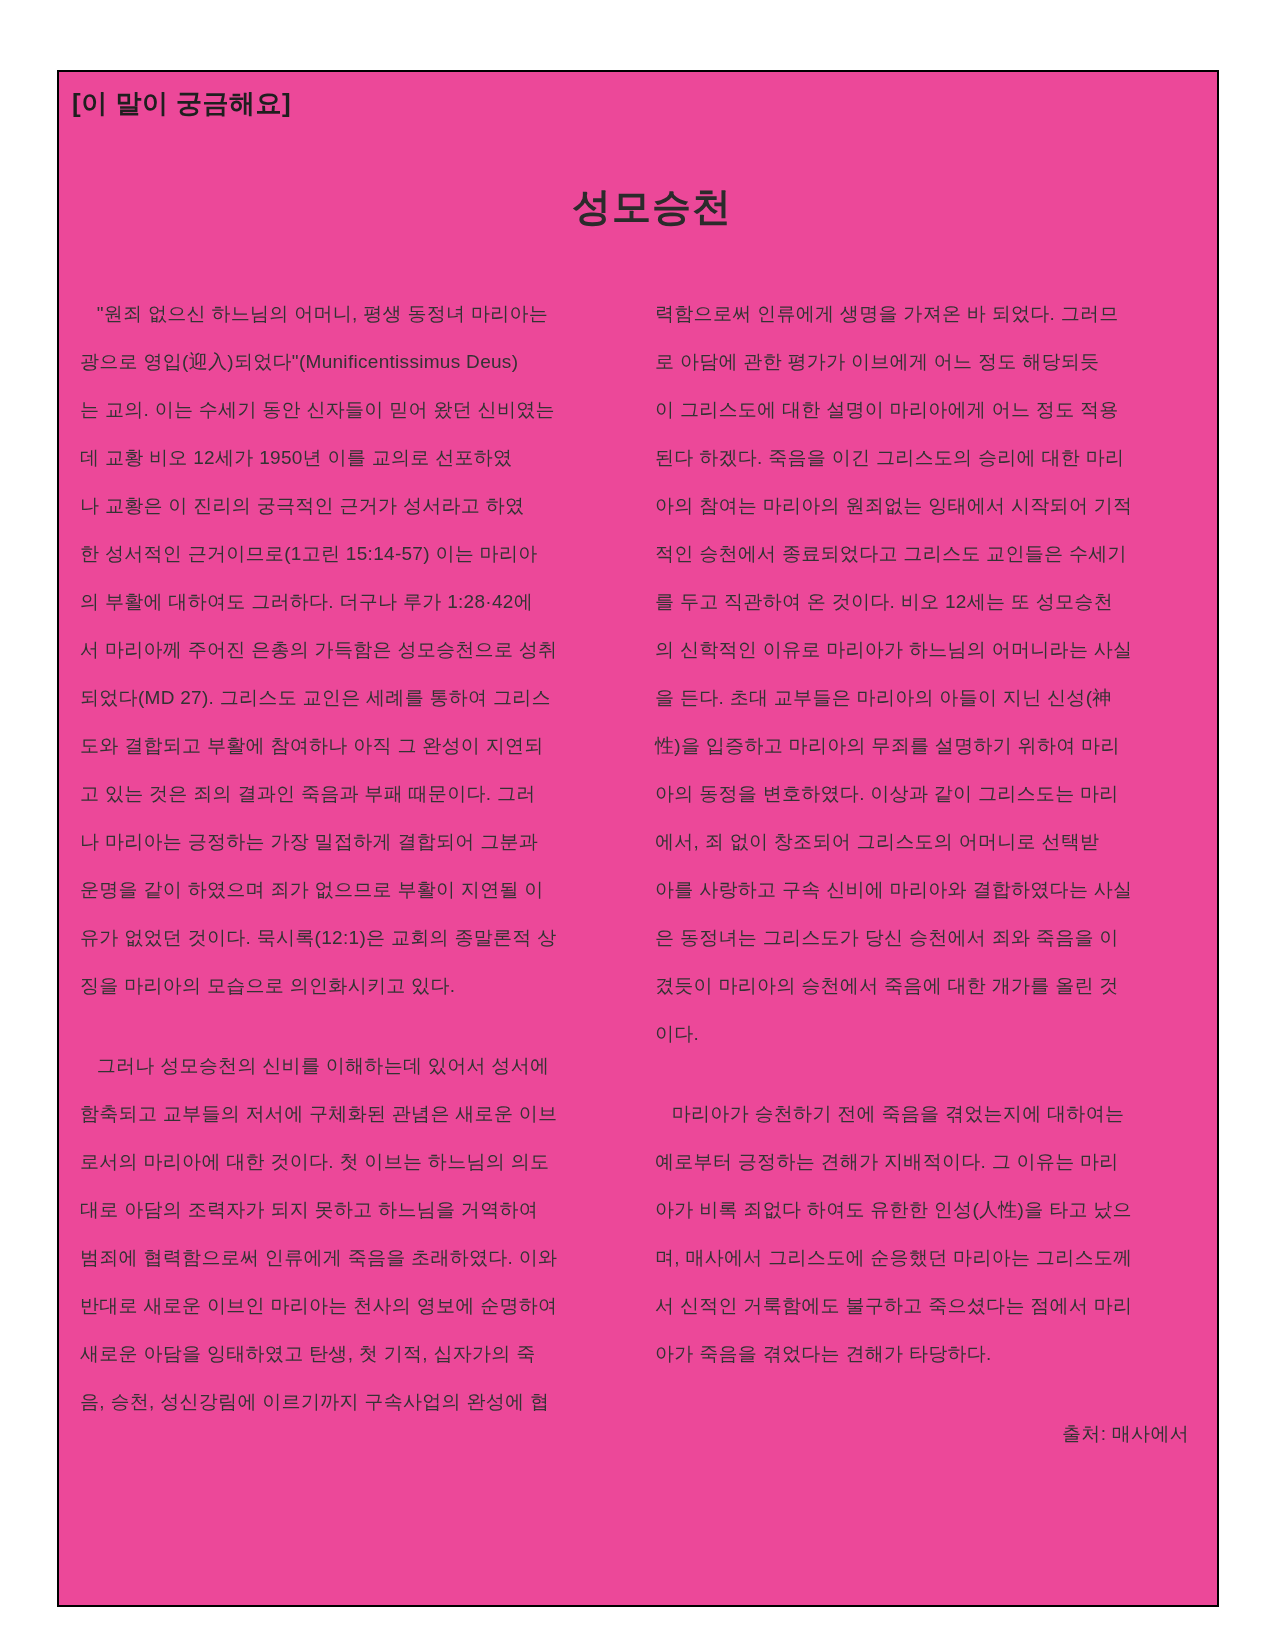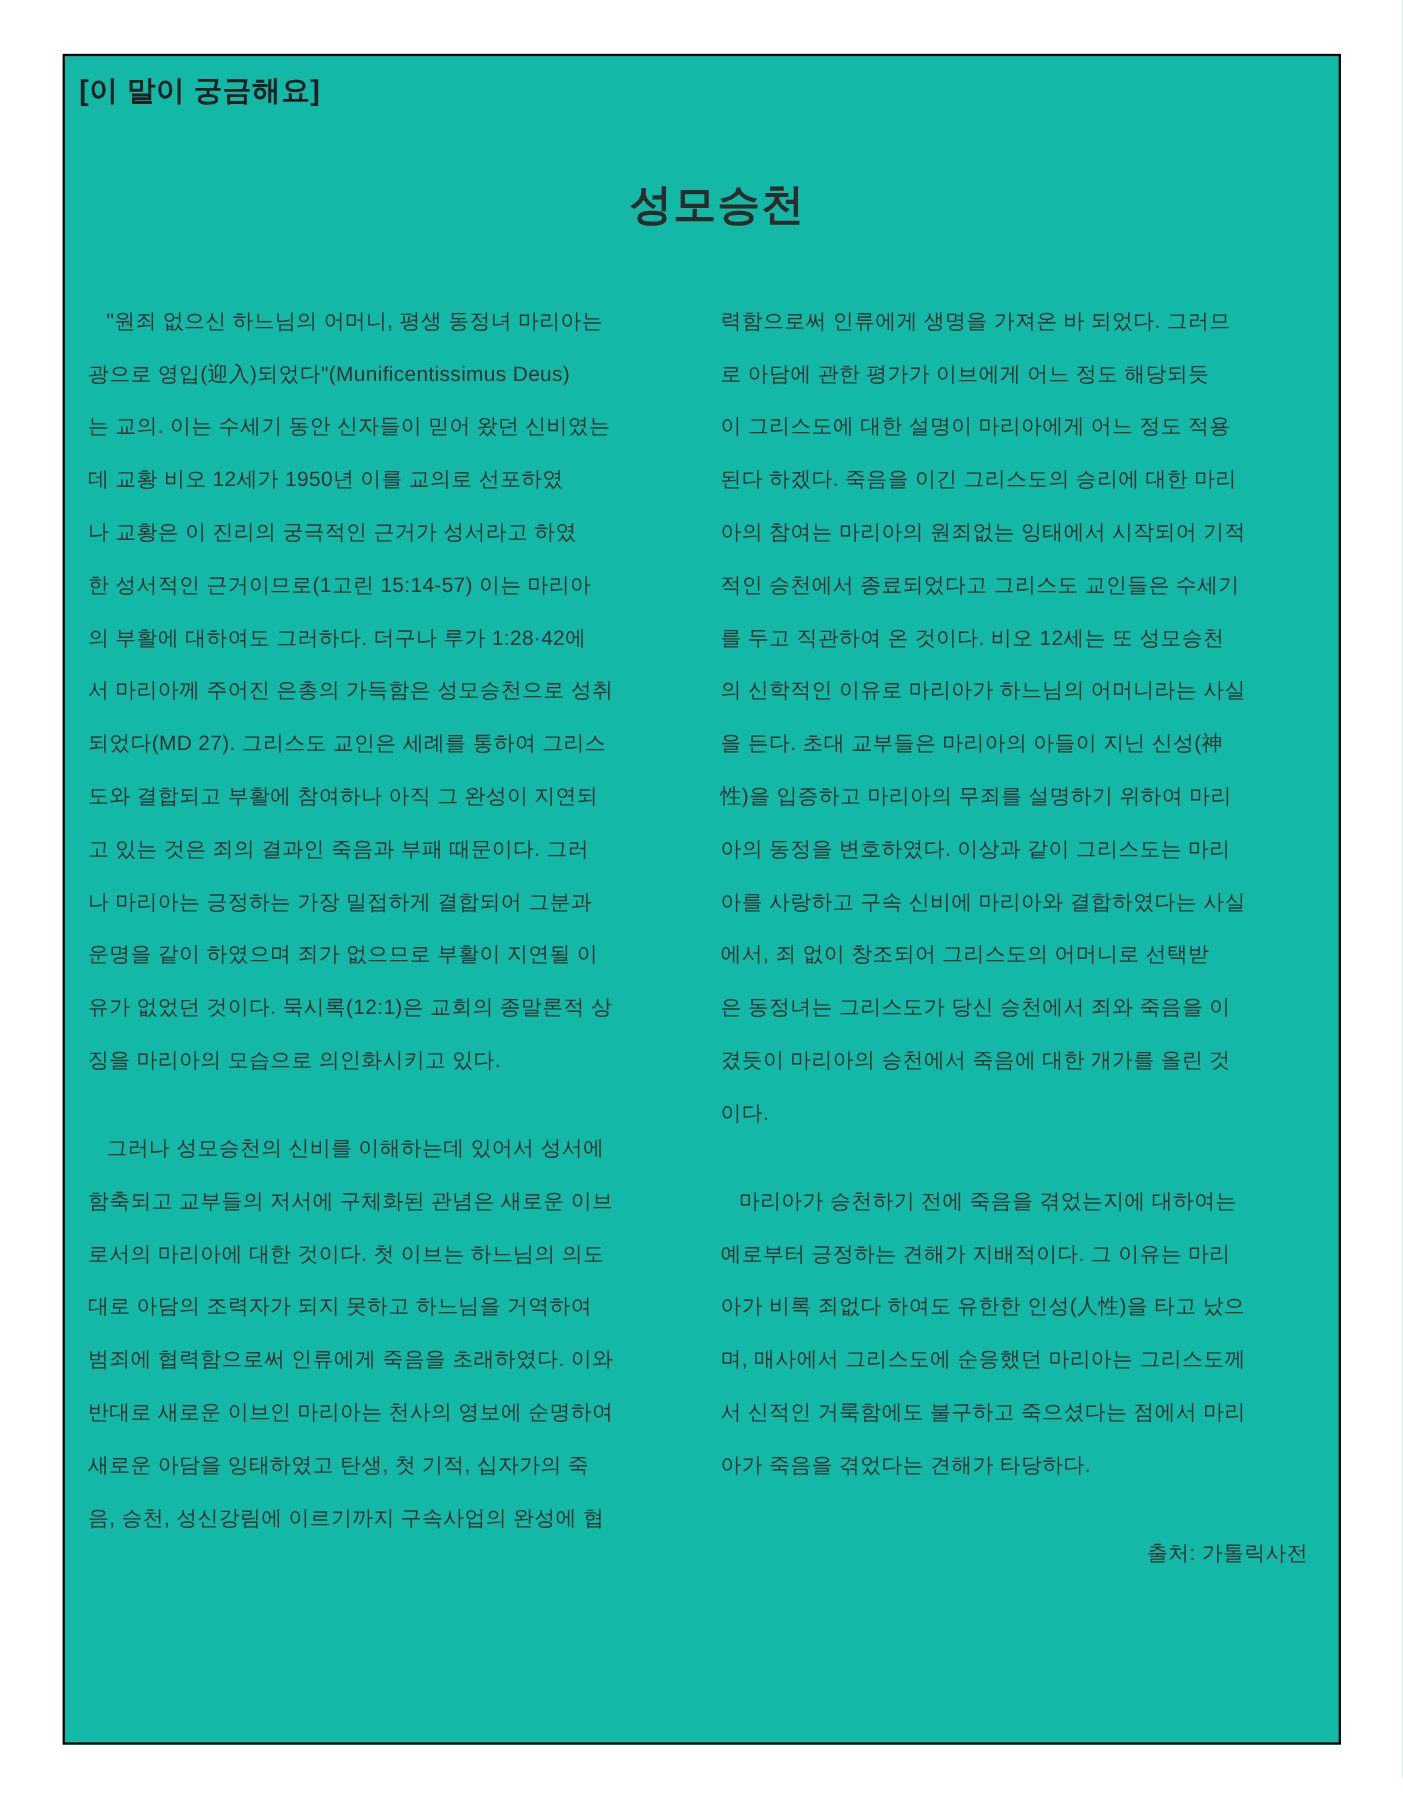--- a/index.html
+++ b/index.html
@@ -10,25 +10,25 @@
   .page {
     position: relative;
     width: 1275px;
     height: 1650px;
     background: #ffffff;
     overflow: hidden;
   }
   .frame {
     position: absolute;
     left: 57px;
-    top: 49px;
+    top: 70px;
     width: 1162px;
     height: 1537px;
     border: 2px solid #000000;
-    background: #14b8a6;
+    background: #ec4899;
   }
   .doc-header {
     position: absolute;
     left: 13px;
     top: 14px;
     font-size: 26px;
     font-weight: bold;
     color: #1f1f1f;
     letter-spacing: 0.5px;
     white-space: pre;
@@ -123,31 +123,31 @@
             <div class="line">로 아담에 관한 평가가 이브에게 어느 정도 해당되듯</div>
             <div class="line">이 그리스도에 대한 설명이 마리아에게 어느 정도 적용</div>
             <div class="line">된다 하겠다. 죽음을 이긴 그리스도의 승리에 대한 마리</div>
             <div class="line">아의 참여는 마리아의 원죄없는 잉태에서 시작되어 기적</div>
             <div class="line">적인 승천에서 종료되었다고 그리스도 교인들은 수세기</div>
             <div class="line">를 두고 직관하여 온 것이다. 비오 12세는 또 성모승천</div>
             <div class="line">의 신학적인 이유로 마리아가 하느님의 어머니라는 사실</div>
             <div class="line">을 든다. 초대 교부들은 마리아의 아들이 지닌 신성(神</div>
             <div class="line">性)을 입증하고 마리아의 무죄를 설명하기 위하여 마리</div>
             <div class="line">아의 동정을 변호하였다. 이상과 같이 그리스도는 마리</div>
+            <div class="line">에서, 죄 없이 창조되어 그리스도의 어머니로 선택받</div>
             <div class="line">아를 사랑하고 구속 신비에 마리아와 결합하였다는 사실</div>
-            <div class="line">에서, 죄 없이 창조되어 그리스도의 어머니로 선택받</div>
             <div class="line">은 동정녀는 그리스도가 당신 승천에서 죄와 죽음을 이</div>
             <div class="line">겼듯이 마리아의 승천에서 죽음에 대한 개가를 올린 것</div>
             <div class="line">이다.</div>
           </div>
           <div class="para">
             <div class="line">   마리아가 승천하기 전에 죽음을 겪었는지에 대하여는</div>
             <div class="line">예로부터 긍정하는 견해가 지배적이다. 그 이유는 마리</div>
             <div class="line">아가 비록 죄없다 하여도 유한한 인성(人性)을 타고 났으</div>
             <div class="line">며, 매사에서 그리스도에 순응했던 마리아는 그리스도께</div>
             <div class="line">서 신적인 거룩함에도 불구하고 죽으셨다는 점에서 마리</div>
             <div class="line">아가 죽음을 겪었다는 견해가 타당하다.</div>
           </div>
-          <div class="source-line">출처: 가톨릭사전</div>
+          <div class="source-line">출처: 매사에서</div>
         </div>
     </div>
   </div>
 </div>
 
 </body></html>

